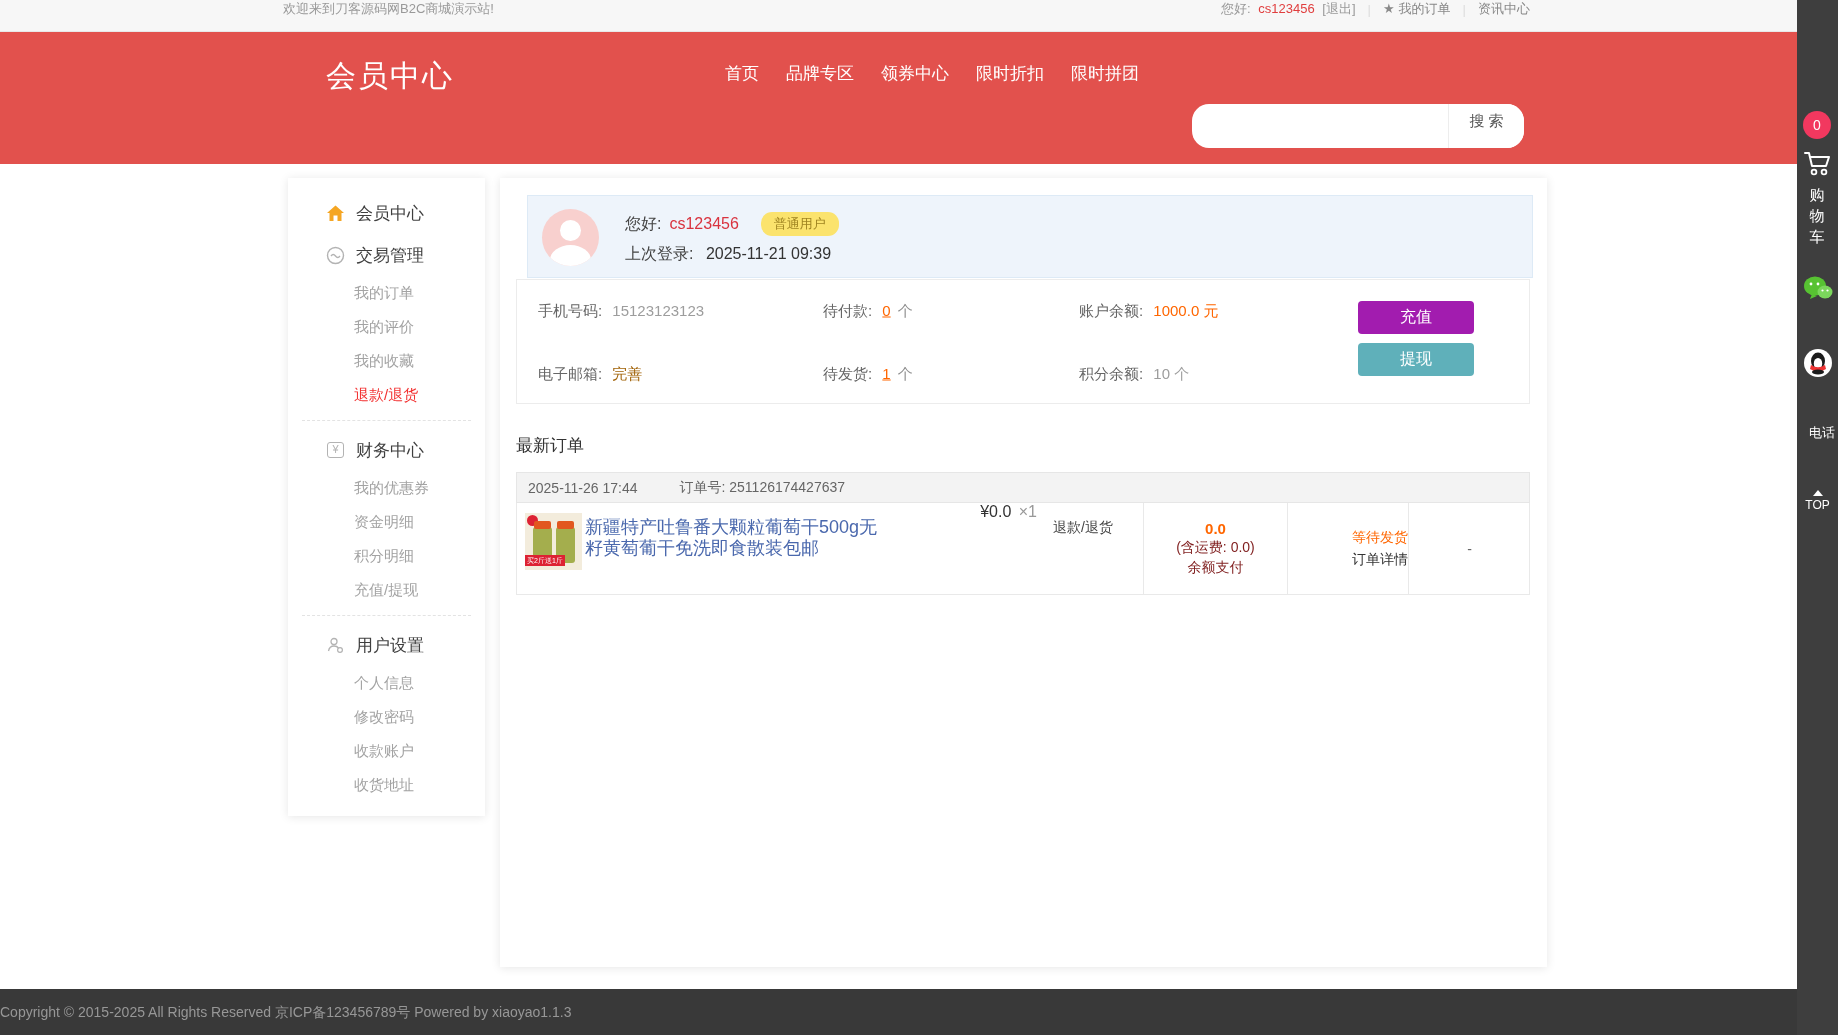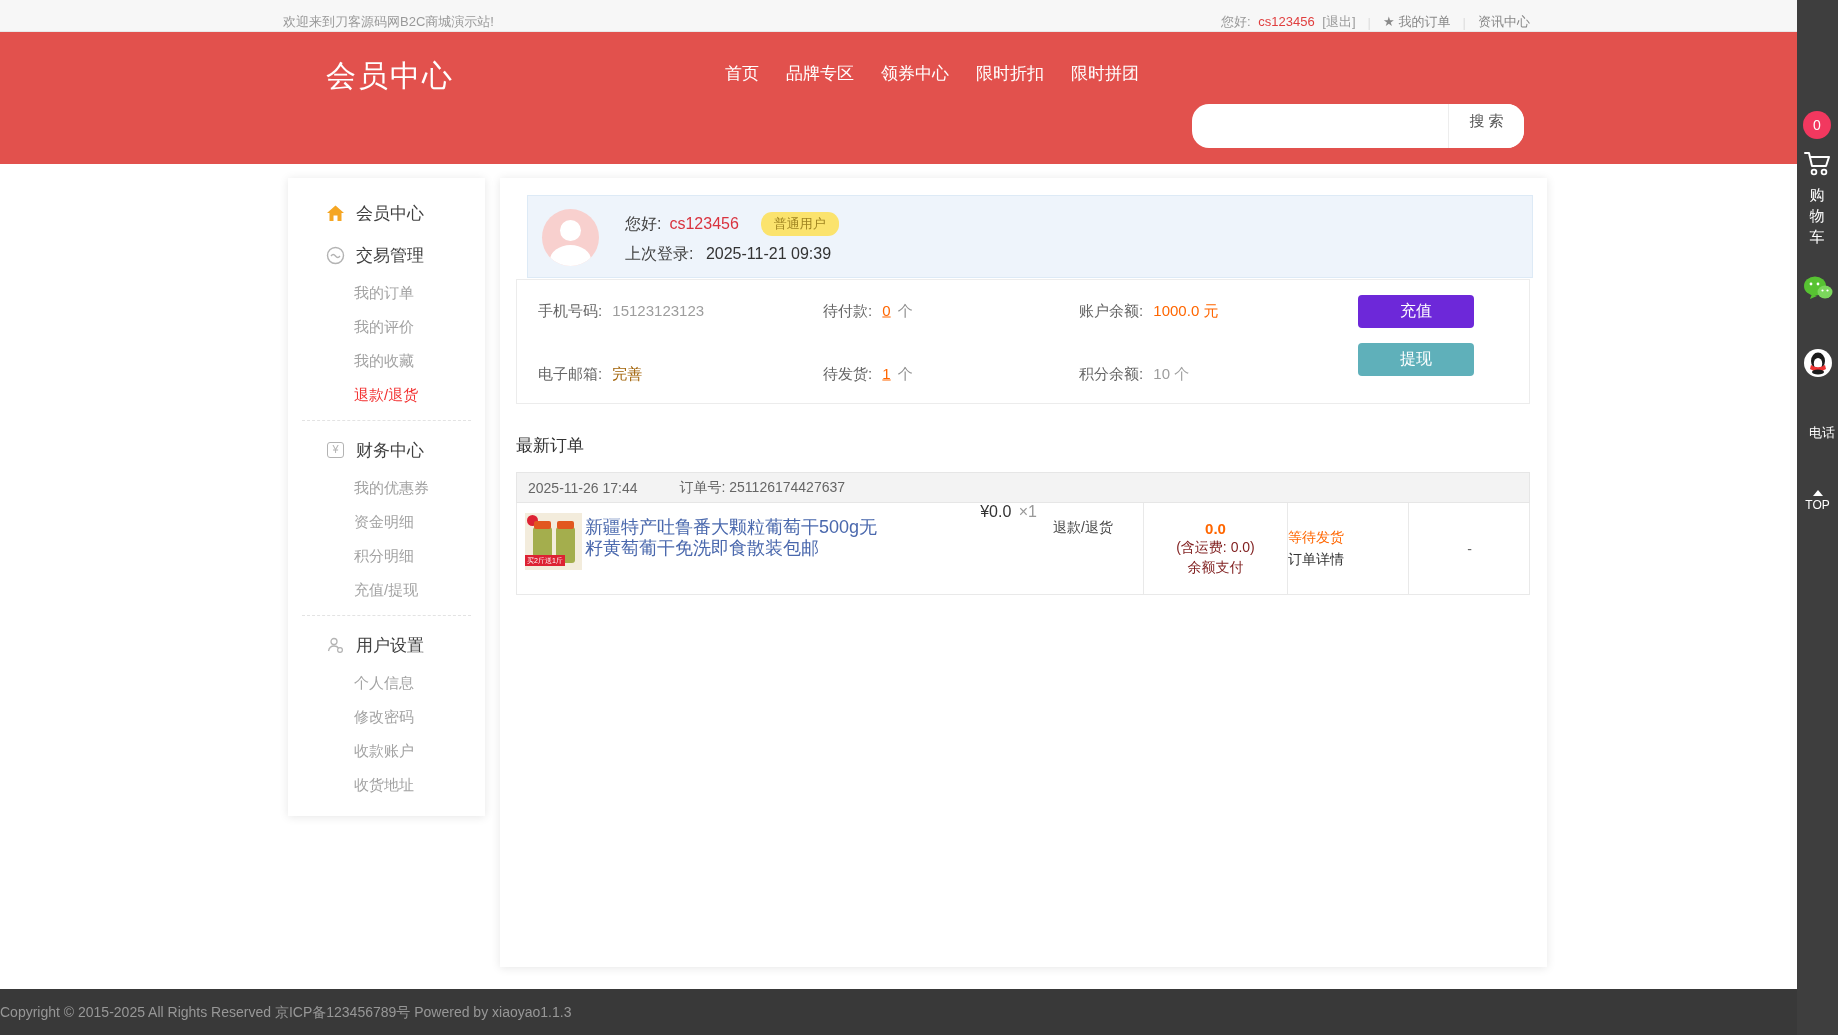--- a/index.html
+++ b/index.html
@@ -6,21 +6,21 @@
   html,body { width:1838px; height:1035px; }
   body {
     position:relative; overflow:hidden; background:#fff;
     font-family:"Liberation Sans","DejaVu Sans",sans-serif; color:#333;
   }
 
   
   .topbar { position:absolute; left:0; top:0; width:1797px; height:32px;
     background:#f7f7f7; border-bottom:1px solid #e8e8e8; }
   .topbar-inner { margin-left:283px; width:1247px; height:100%;
-    display:flex; justify-content:space-between; align-items:flex-end;
+    display:flex; justify-content:space-between; align-items:flex-start;
     font-size:13px; color:#999;gap:48px; }
   .topbar-right { display:flex; align-items:center; gap:12px; }
   .topbar .uname { color:#e03e3e; margin:0 4px; }
   .topbar .logout { color:#999; cursor:pointer; }
   .tb-sep { color:#ddd; }
   .tb-link { color:#888; cursor:pointer; }
   .star { color:#8a8a8a; font-size:13px; margin-right:4px; }
 
   
   .site-header { position:absolute; left:0; top:32px; width:1797px; height:132px;
@@ -80,21 +80,21 @@
     color:#666; white-space:nowrap; }
   .c1 { left:21px; } .c2 { left:306px; } .c3 { left:562px; }
   .v-gray { color:#9d9d9d; margin-left:6px; }
   .v-blue { color:#a16207; margin-left:6px; cursor:pointer; }
   .v-orange { color:#f60; margin-left:6px; }
   .cnt-link { color:#f60; text-decoration:underline; margin-left:6px; cursor:pointer; }
   .unit { color:#8d8d8d; margin-left:3px; }
   .btn { position:absolute; left:841px; width:116px; height:33px; border:none;
     border-radius:4px; color:#fff; font-size:16px; cursor:pointer;
     font-family:inherit; }
-  .btn.recharge { top:15px; background:#6d28d9; }
+  .btn.recharge { top:21px; background:#a21caf; }
   .btn.withdraw { top:63px; background:#5fb0ba; }
 
   .orders-title { position:absolute; left:16px; top:256px; font-size:17px; color:#333; }
   .order-head { position:absolute; left:16px; top:294px; width:1014px; height:31px;
     background:#f3f3f3; border:1px solid #e6e6e6; display:flex; align-items:center;
     font-size:14px; color:#666; }
   .order-head .time { margin-left:11px; }
   .order-head .ono { margin-left:42px; }
   .order-row { position:absolute; left:16px; top:325px; width:1014px; height:92px;
     border:1px solid #e9e9e9; border-top:none; }
@@ -116,21 +116,21 @@
   .price-cell .qty { color:#999; margin-left:3px; }
   .refund-cell { position:absolute; left:506px; top:16px; width:120px; text-align:center;
     font-size:14px; color:#444; }
   .pay-cell { position:absolute; left:626px; top:0; width:144px; height:100%;
     border-left:1px solid #e9e9e9; display:flex; flex-direction:column;
     align-items:center; justify-content:center; gap:2px; }
   .pay-amount { color:#f60; font-weight:bold; font-size:15px; }
   .pay-note, .pay-method { color:#7f1d1d; font-size:14px; }
   .status-cell { position:absolute; left:770px; top:0; width:121px; height:100%;
     border-left:1px solid #e9e9e9; display:flex; flex-direction:column;
-    align-items:flex-start; justify-content:center; gap:4px; font-size:14px; }
+    align-items:flex-end; justify-content:center; gap:4px; font-size:14px; }
   .status-text { color:#f60; }
   .detail-link { color:#333; cursor:pointer; }
   .extra-cell { position:absolute; left:891px; top:0; width:122px; height:100%;
     border-left:1px solid #e9e9e9; display:flex; align-items:center;
     justify-content:center; color:#666; font-size:14px; }
 
   
   .footer { position:absolute; left:0; top:989px; width:1797px; height:46px;
     background:#393939; color:#979797; font-size:14px; text-align:left;
     line-height:46px; }

